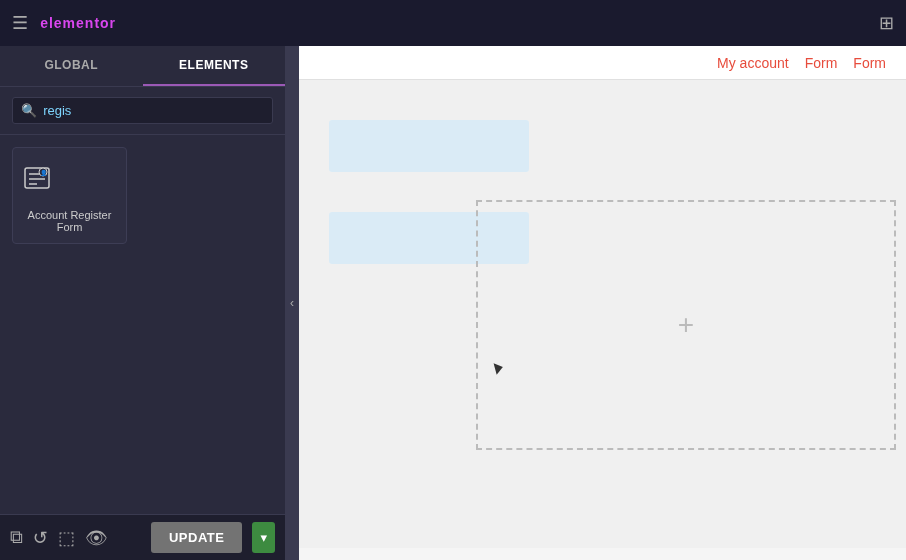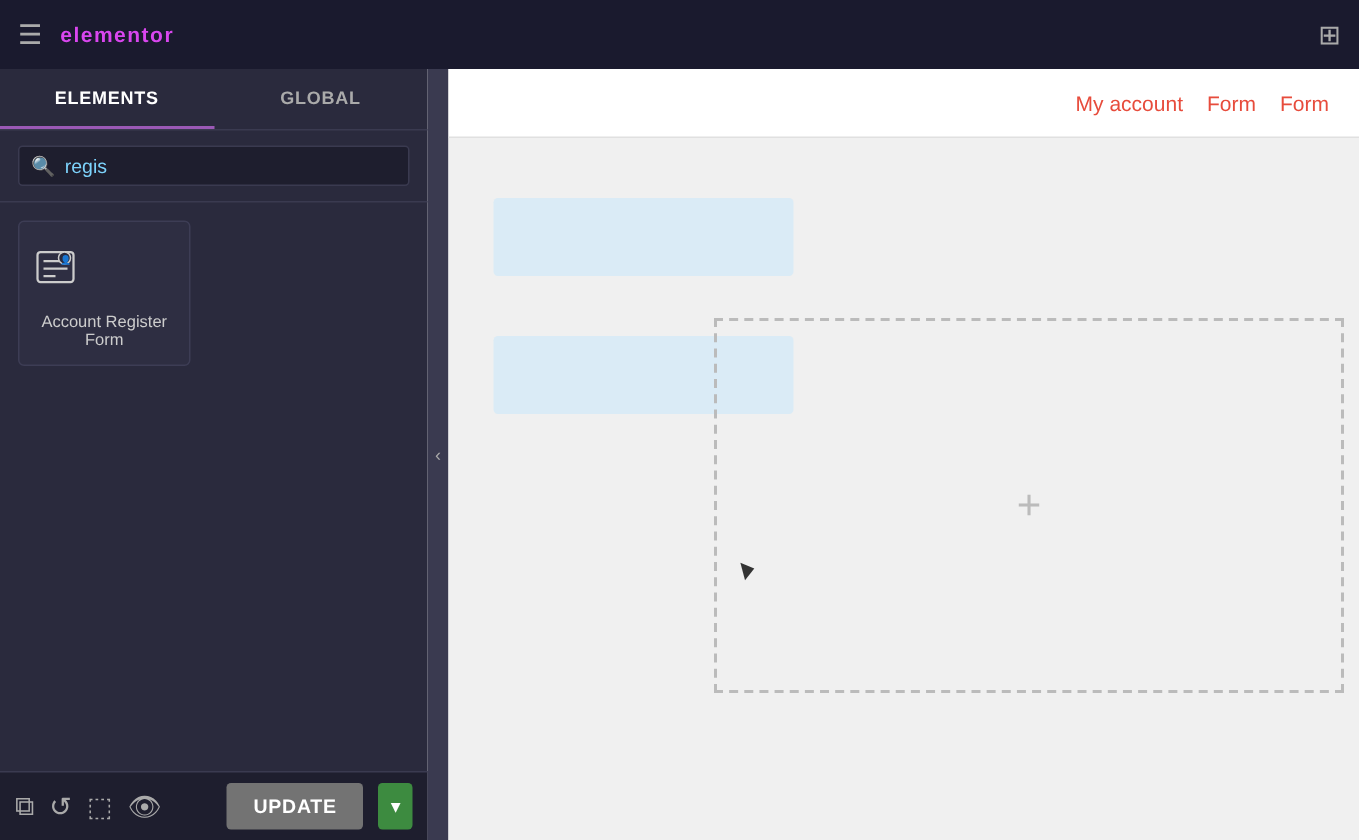--- a/index.html
+++ b/index.html
@@ -169,21 +169,21 @@
     
     .canvas {
       flex: 1;
       background: #f5f5f5;
       position: relative;
       overflow: hidden;
     }
 
     
     .canvas-nav {
-      height: 46px;
+      height: 34px;
       background: #fff;
       display: flex;
       align-items: center;
       justify-content: flex-end;
       padding: 0 20px;
       gap: 16px;
       border-bottom: 1px solid #e0e0e0;
     }
     .canvas-nav-link {
       font-size: 14px;
@@ -260,22 +260,22 @@
     <span class="top-bar-title">elementor</span>
   </div>
   <span class="grid-icon">⊞</span>
 </div>
 
 <div class="main-layout">
 
   <div class="sidebar">
 
     <div class="sidebar-tabs">
+      <div class="sidebar-tab">GLOBAL</div>
       <div class="sidebar-tab active">ELEMENTS</div>
-      <div class="sidebar-tab">GLOBAL</div>
     </div>
 
     <div class="search-bar">
       <div class="search-input-wrapper">
         <span class="search-icon-inner">🔍</span>
         <input type="text" value="regis" placeholder="regis" style="">
       </div>
     </div>
 
     <div class="widgets-area">

